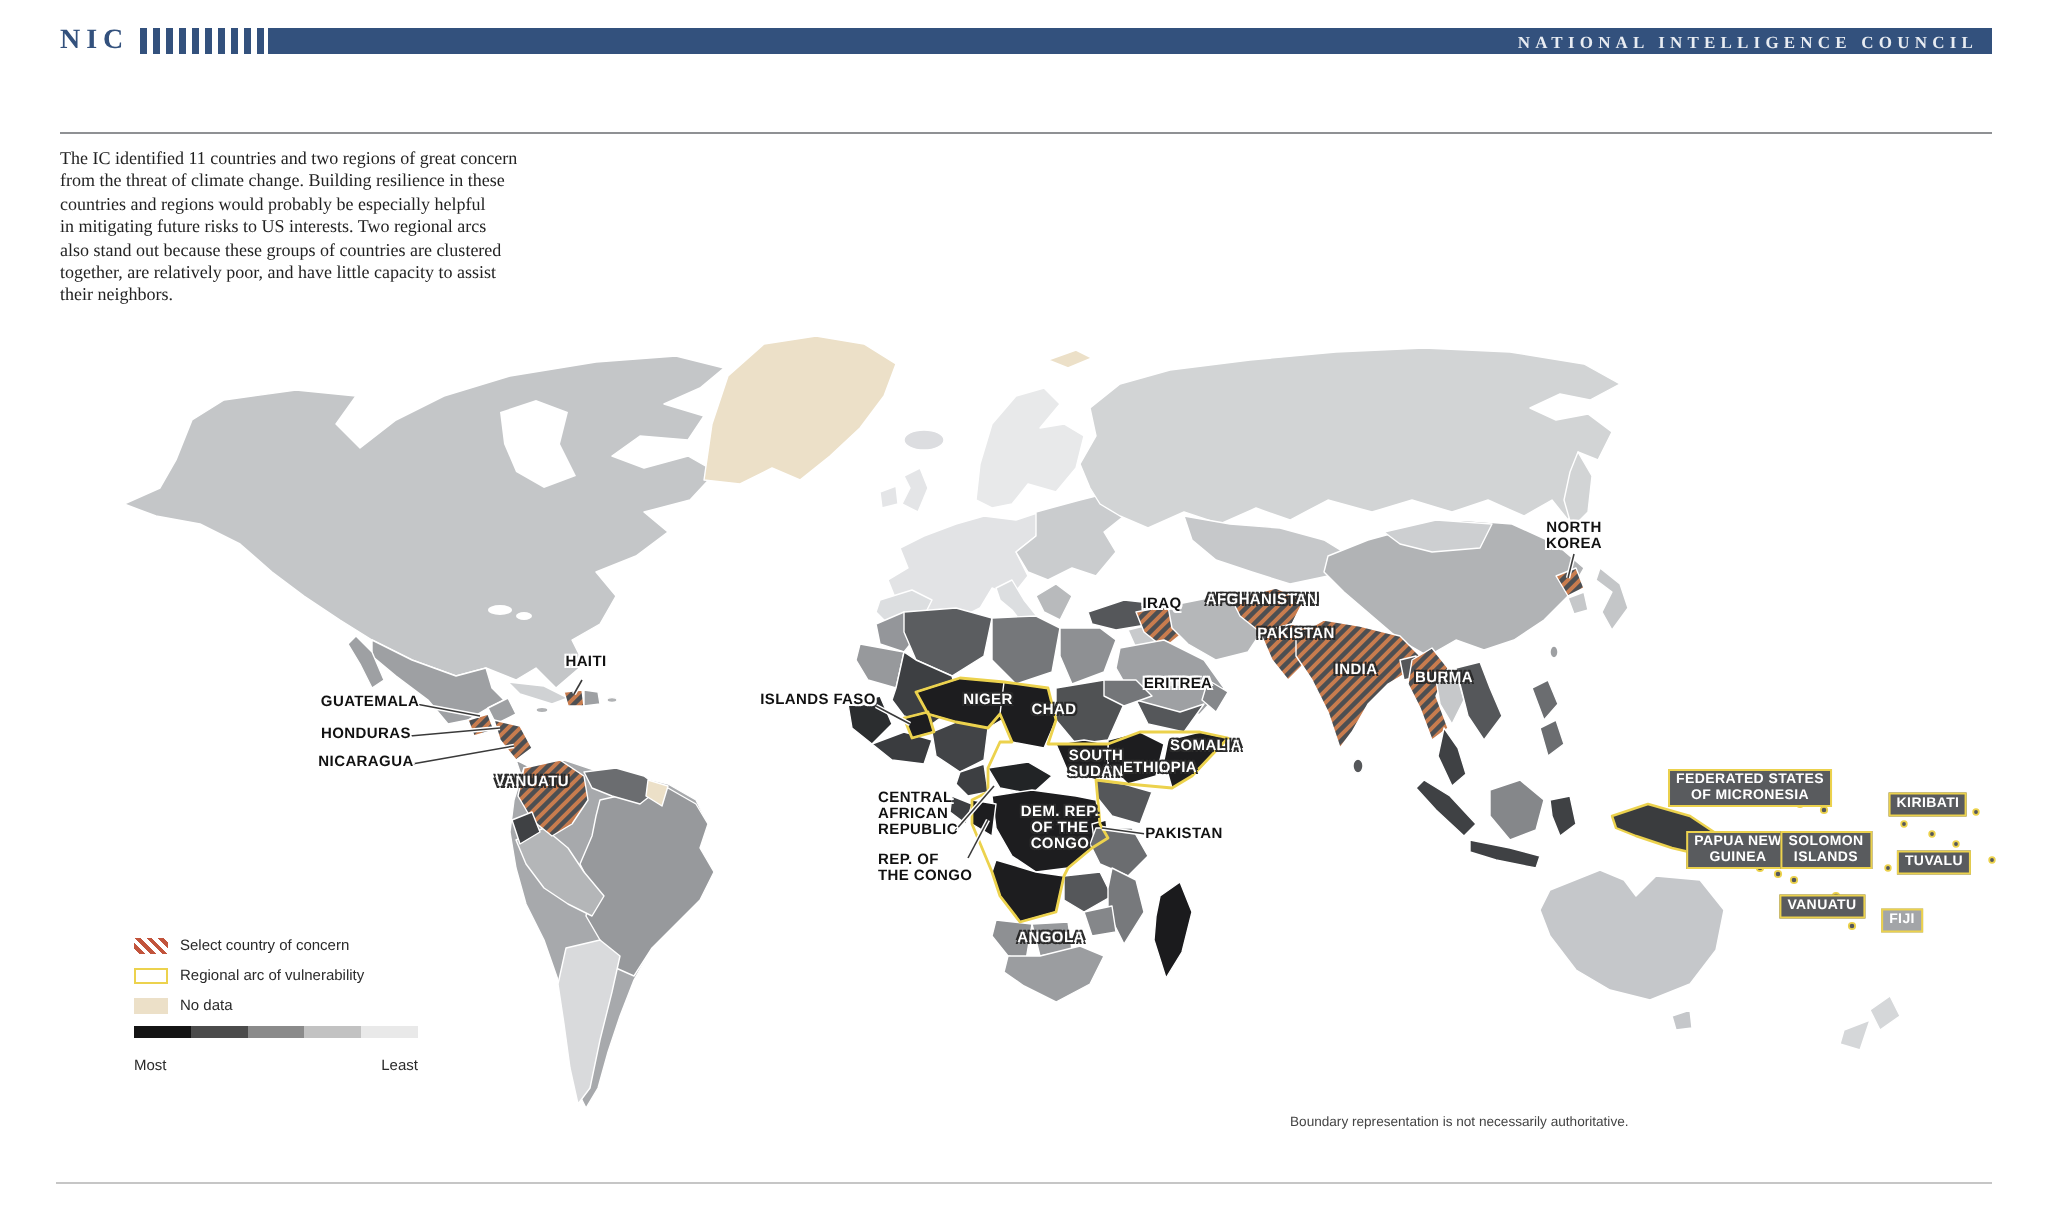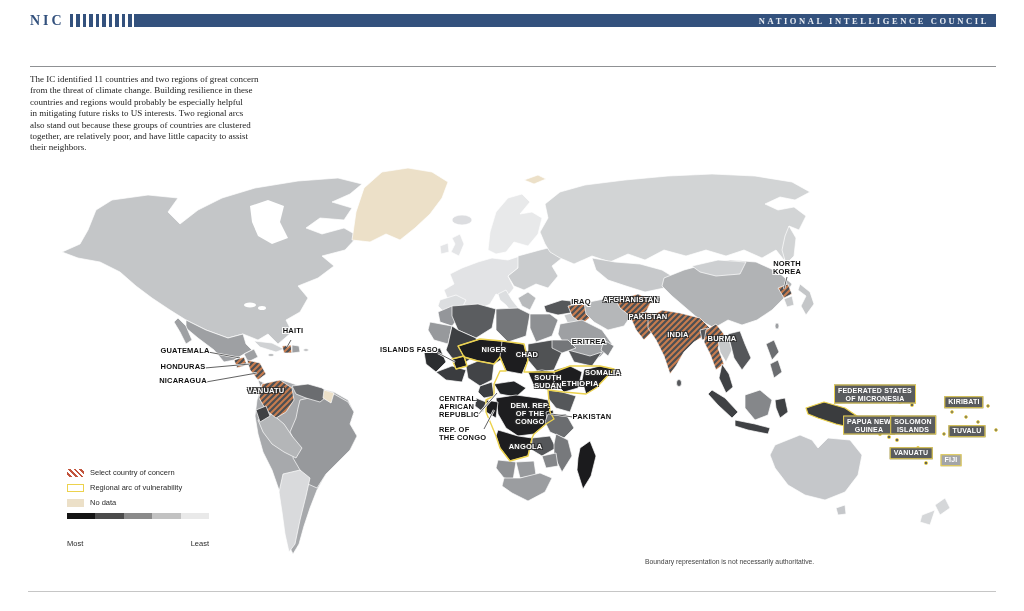--- a/index.html
+++ b/index.html
@@ -36,21 +36,21 @@
   
   #legend{position:absolute;left:67px;top:468px;width:220px;font-size:7.5px;color:#2a2a2a;}
   .leg-row{display:flex;align-items:center;margin-bottom:6px;}
   .leg-swatch{width:17px;height:8px;margin-right:6px;flex:none;}
   #leg-hatch{background:repeating-linear-gradient(45deg,#ffffff 0 2px,#c2543c 2px 4px);}
   #leg-arc{background:#fff;border:1.4px solid #ecd24d;height:6px;width:15px;}
   #leg-nodata{background:#ece0c8;}
   #leg-scale-label{margin:8px 0 5px 0;white-space:pre-line;line-height:9.5px;}
   #leg-gradient{width:142px;height:6px;
      background:linear-gradient(to right,#141414 0 20%,#4b4b4b 20% 40%,#8a8a8a 40% 60%,#c2c2c2 60% 80%,#e9e9e9 80% 100%);}
-  #leg-ends{width:142px;display:flex;justify-content:space-between;margin-top:20px;}
+  #leg-ends{width:142px;display:flex;justify-content:space-between;margin-top:9px;}
   
   #map-footnote{position:absolute;left:645px;top:558px;font-size:6.8px;color:#444;}
   #bottom-rule{position:absolute;left:28px;right:28px;top:591px;border-top:1px solid #c6c6c6;}
   #world-map{position:absolute;left:0;top:0;}
 </style>
 </head>
 <body>
 
 <div id="page">
 
@@ -267,21 +267,21 @@
       <div class="mlabel light" style="left: 580px; top: 384px;">ETHIOPIA</div>
       <div class="mlabel dark-left" style="left: 439px; top: 407px;">CENTRAL
 AFRICAN
 REPUBLIC</div>
       <div class="mlabel light" style="left: 530px; top: 414px;">DEM. REP.
 OF THE
 CONGO</div>
       <div class="mlabel dark-left" style="left: 439px; top: 434px;">REP. OF
 THE CONGO</div>
       <div class="mlabel dark" style="left: 592px; top: 417px;">PAKISTAN</div>
-      <div class="mlabel light" style="left: 518px; top: 447px; padding-left: 15px;">ANGOLA</div>
+      <div class="mlabel light" style="left: 518px; top: 469px; padding-left: 15px;">ANGOLA</div>
       <div class="mlabel dark" style="left: 581px; top: 302px;">IRAQ</div>
       <div class="mlabel light" style="left: 631px; top: 300px;">AFGHANISTAN</div>
       <div class="mlabel light" style="left: 648px; top: 317px;">PAKISTAN</div>
       <div class="mlabel light" style="left: 678px; top: 335px;">INDIA</div>
       <div class="mlabel light" style="left: 722px; top: 339px;">BURMA</div>
       <div class="mlabel dark" style="left: 787px; top: 268px;">NORTH
 KOREA</div>
       <div class="mlabel boxed" style="left: 875px; top: 394px;">FEDERATED STATES
 OF MICRONESIA</div>
       <div class="mlabel boxed" style="left: 869px; top: 425px;">PAPUA NEW

